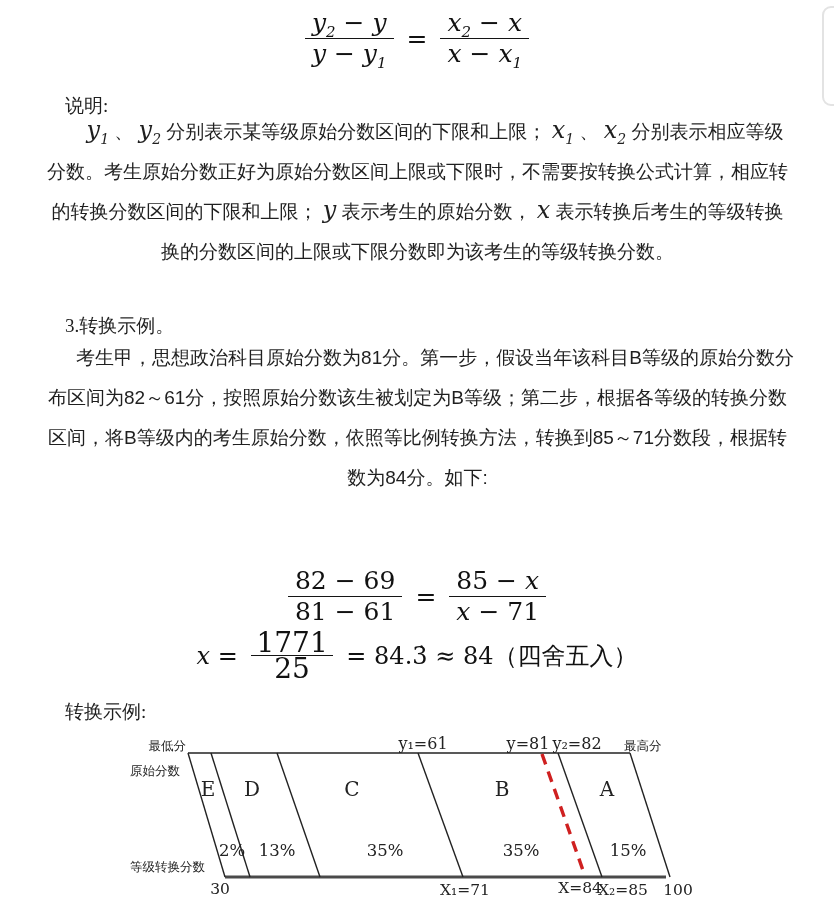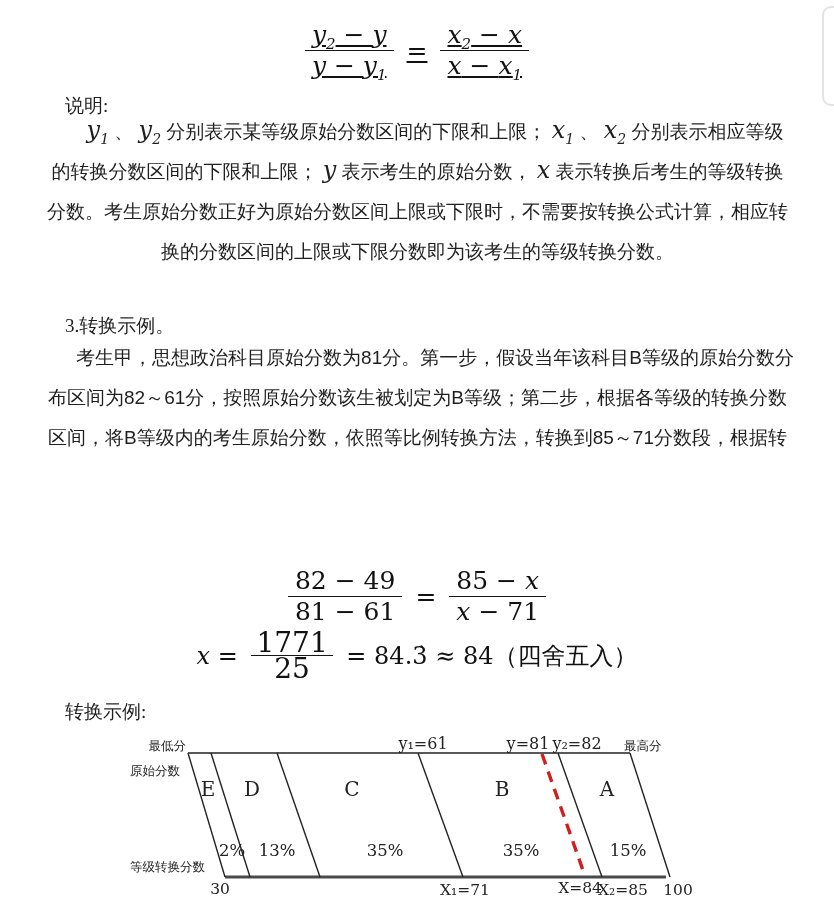--- a/index.html
+++ b/index.html
@@ -26,21 +26,21 @@
     position:absolute;left:0;right:0;
     display:flex;justify-content:center;align-items:center;gap:13px;
     font-family:"DejaVu Serif","Liberation Serif",serif;color:#111;
   }
   .formula .mv{font-size:inherit;}
   .formula .mv sub{font-size:60%;}
   .frac{display:inline-flex;flex-direction:column;align-items:stretch;text-align:center;}
   .fnum,.fden{font-size:25px;line-height:30px;padding:0 7px;}
   .fnum{border-bottom:1.6px solid #141414;}
   .feq{font-size:25px;}
-  .f-top{top:20px;text-decoration:underline;}
+  .f-top{top:8px;}
   .f-ex{top:566px;}
   .f-res{top:630px;font-size:24px;gap:6px;}
   .f-res .frac .fnum,.f-res .frac .fden{font-size:28px;line-height:25px;padding:0 5px;}
   .res-seg{white-space:pre;}
   
   .diagram{position:absolute;left:0;top:725px;}
   .diagram text{fill:#222;}
   .cjk-label{font-family:"Liberation Sans","DejaVu Sans",sans-serif;font-size:12.5px;fill:#333;}
   .mark{font-family:"DejaVu Serif","Liberation Serif",serif;font-size:16px;}
   .grade{font-family:"DejaVu Serif","Liberation Serif",serif;font-size:20px;}
@@ -66,36 +66,37 @@
     <div class="frac">
       <div class="fnum"><span class="mv">x<sub>2</sub></span> − <span class="mv">x</span></div>
       <div class="fden"><span class="mv">x</span> − <span class="mv">x<sub>1</sub></span></div>
     </div>
   </div>
 
   <div class="abs tline indent" style="top:86px">说明:</div>
 
   <div class="pblock" style="top:112px">
     <div class="tline indent"><span class="mv">y<sub>1</sub></span> 、 <span class="mv">y<sub>2</sub></span> 分别表示某等级原始分数区间的下限和上限； <span class="mv">x<sub>1</sub></span> 、 <span class="mv">x<sub>2</sub></span> 分别表示相应等级</div>
+    <div class="tline">分数。考生原始分数正好为原始分数区间上限或下限时，不需要按转换公式计算，相应转</div>
     <div class="tline">的转换分数区间的下限和上限； <span class="mv">y</span> 表示考生的原始分数， <span class="mv">x</span> 表示转换后考生的等级转换</div>
-    <div class="tline">分数。考生原始分数正好为原始分数区间上限或下限时，不需要按转换公式计算，相应转</div>
     <div class="tline">换的分数区间的上限或下限分数即为该考生的等级转换分数。</div>
   </div>
 
   <div class="abs tline indent" style="top:306px">3.转换示例。</div>
 
   <div class="pblock" style="top:338px">
     <div class="tline indent">考生甲，思想政治科目原始分数为81分。第一步，假设当年该科目B等级的原始分数分</div>
     <div class="tline">布区间为82～61分，按照原始分数该生被划定为B等级；第二步，根据各等级的转换分数</div>
     <div class="tline">区间，将B等级内的考生原始分数，依照等比例转换方法，转换到85～71分数段，根据转</div>
+    <div class="tline">数为84分。如下:</div>
   </div>
 
   <div class="formula f-ex">
     <div class="frac">
-      <div class="fnum">82 − 49</div>
+      <div class="fnum">82 − 69</div>
       <div class="fden">81 − 61</div>
     </div>
     <div class="feq">=</div>
     <div class="frac">
       <div class="fnum">85 − <span class="mv">x</span></div>
       <div class="fden"><span class="mv">x</span> − 71</div>
     </div>
   </div>
 
   <div class="formula f-res">

